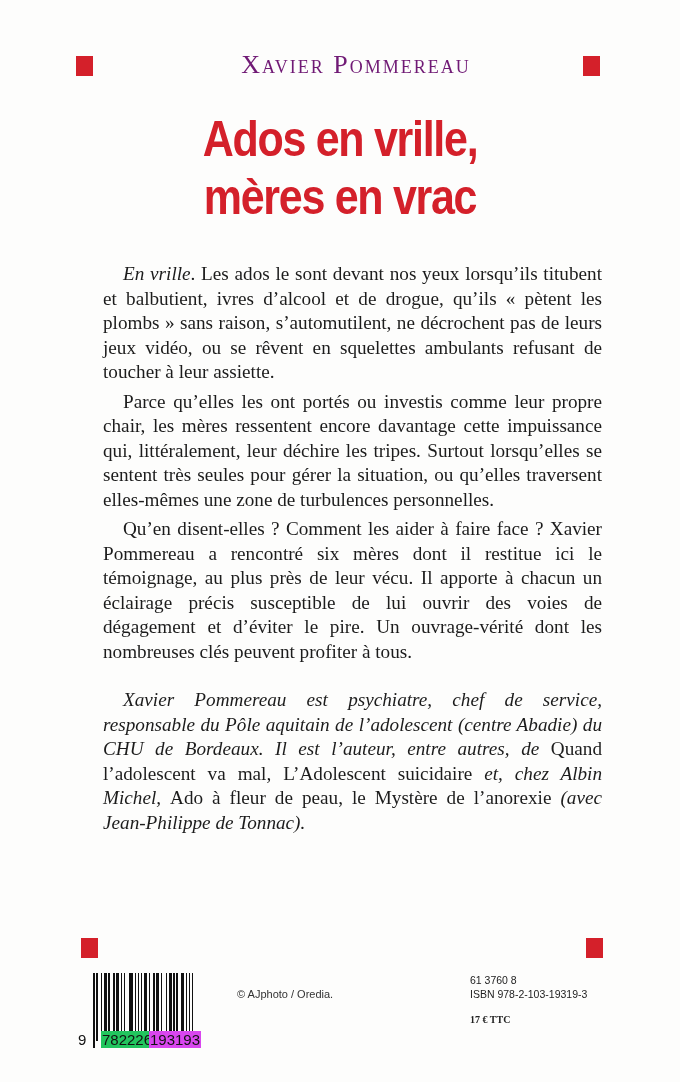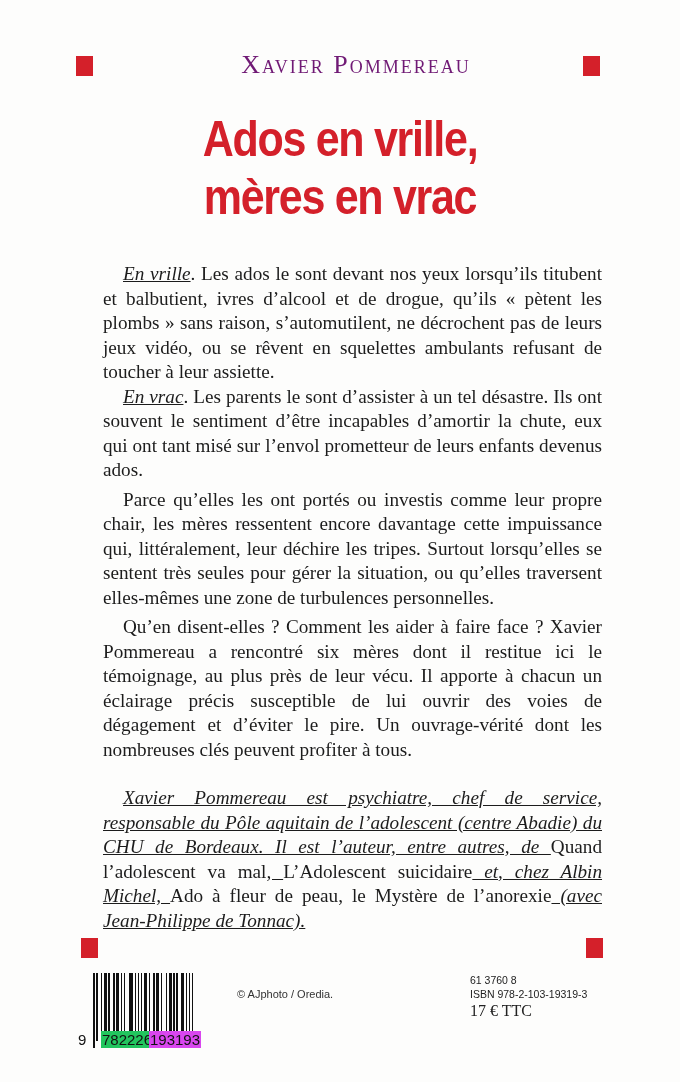--- a/index.html
+++ b/index.html
@@ -18,49 +18,48 @@
     font-family: "Liberation Sans", sans-serif; font-weight: bold; color: #d4202a;
     font-size: 50px; line-height: 58px; letter-spacing: -1.5px; transform: scaleX(0.86);
   }
   .body-text {
     position: absolute; top: 262px; left: 103px; width: 499px;
     font-size: 19.2px; line-height: 24.5px; text-align: justify;
   }
   .body-text p { margin: 0; text-indent: 20px; }
   .body-text p.gap { margin-top: 5px; }
   .bio { margin-top: 24px !important; }
-  .it { font-style: italic; text-decoration: underline; }
+  .it { font-style: italic; }
   .barcode { position: absolute; left: 78px; top: 973px; width: 120px; height: 88px; }
   .bars { position: absolute; left: 15px; top: 0; height: 75px; display: flex; align-items: flex-start; }
   .bars span { display: block; background: #111; height: 68px; }
   .bars span.long { height: 75px; }
   .bc-digits { position: absolute; left: 0; top: 58px; font-family: "Liberation Sans", sans-serif; font-size: 15px; color: #111; }
   .bc-digits .d1 { position: absolute; left: 0; }
   .bc-digits .d2 { position: absolute; left: 23px; background: #22c55e; padding: 0 1px; }
   .bc-digits .d3 { position: absolute; left: 71px; background: #d946ef; padding: 0 1px; }
   .credit { position: absolute; left: 237px; top: 976px; font-family: "Liberation Sans", sans-serif; font-size: 11px; color: #333; margin-top: 12px; }
   .pubinfo { position: absolute; left: 470px; top: 973px; width: 135px; text-align: left; font-family: "Liberation Sans", sans-serif; font-size: 10.5px; line-height: 14px; color: #222; }
-  .price { font-family: "Liberation Serif", serif; font-weight: normal; font-size: 16px; margin-top: 3px; }
+  .price { font-family: "Liberation Serif", serif; font-weight: bold; font-size: 10px; margin-top: 12px; }
 </style>
 </head>
 <body>
 
 <div class="sq" style="left:76px;top:56px;"></div>
 <div class="sq" style="left:583px;top:56px;"></div>
 
 <div class="author">Xavier Pommereau</div>
 
 <div class="title">
   <div>Ados en vrille,</div>
   <div>mères en vrac</div>
 </div>
 
 <div class="body-text">
   <p><span class="it">En vrille</span><span>. Les ados le sont devant nos yeux lorsqu’ils titubent et balbutient, ivres d’alcool et de drogue, qu’ils « pètent les plombs » sans raison, s’automutilent, ne décrochent pas de leurs jeux vidéo, ou se rêvent en squelettes ambulants refusant de toucher à leur assiette.</span></p>
-  <p><span class="it">En vrac</span><span>. Les parents le sont d’assister à un tel désastre. Ils ont souvent le sentiment d’être incapables d’amortir la chute, eux qui ont tant misé sur l’envol prometteur de leurs enfants devenus ados.</span></p>
   <p class="gap">Parce qu’elles les ont portés ou investis comme leur propre chair, les mères ressentent encore davantage cette impuissance qui, littéralement, leur déchire les tripes. Surtout lorsqu’elles se sentent très seules pour gérer la situation, ou qu’elles traversent elles-mêmes une zone de turbulences personnelles.</p>
   <p class="gap">Qu’en disent-elles ? Comment les aider à faire face ? Xavier Pommereau a rencontré six mères dont il restitue ici le témoignage, au plus près de leur vécu. Il apporte à chacun un éclairage précis susceptible de lui ouvrir des voies de dégagement et d’éviter le pire. Un ouvrage-vérité dont les nombreuses clés peuvent profiter à tous.</p>
   <p class="bio"><span class="it">Xavier Pommereau est psychiatre, chef de service, responsable du Pôle aquitain de l’adolescent (centre Abadie) du CHU de Bordeaux. Il est l’auteur, entre autres, de </span><span>Quand l’adolescent va mal</span><span class="it">, </span><span>L’Adolescent suicidaire</span><span class="it"> et, chez Albin Michel, </span><span>Ado à fleur de peau</span><span>, </span><span>le Mystère de l’anorexie</span><span class="it"> (avec Jean-Philippe de Tonnac).</span></p>
 </div>
 
 <div class="sq" style="left:81px;top:938px;"></div>
 <div class="sq" style="left:586px;top:938px;"></div>
 
 <div class="barcode">
   <div class="bars" id="bars">

